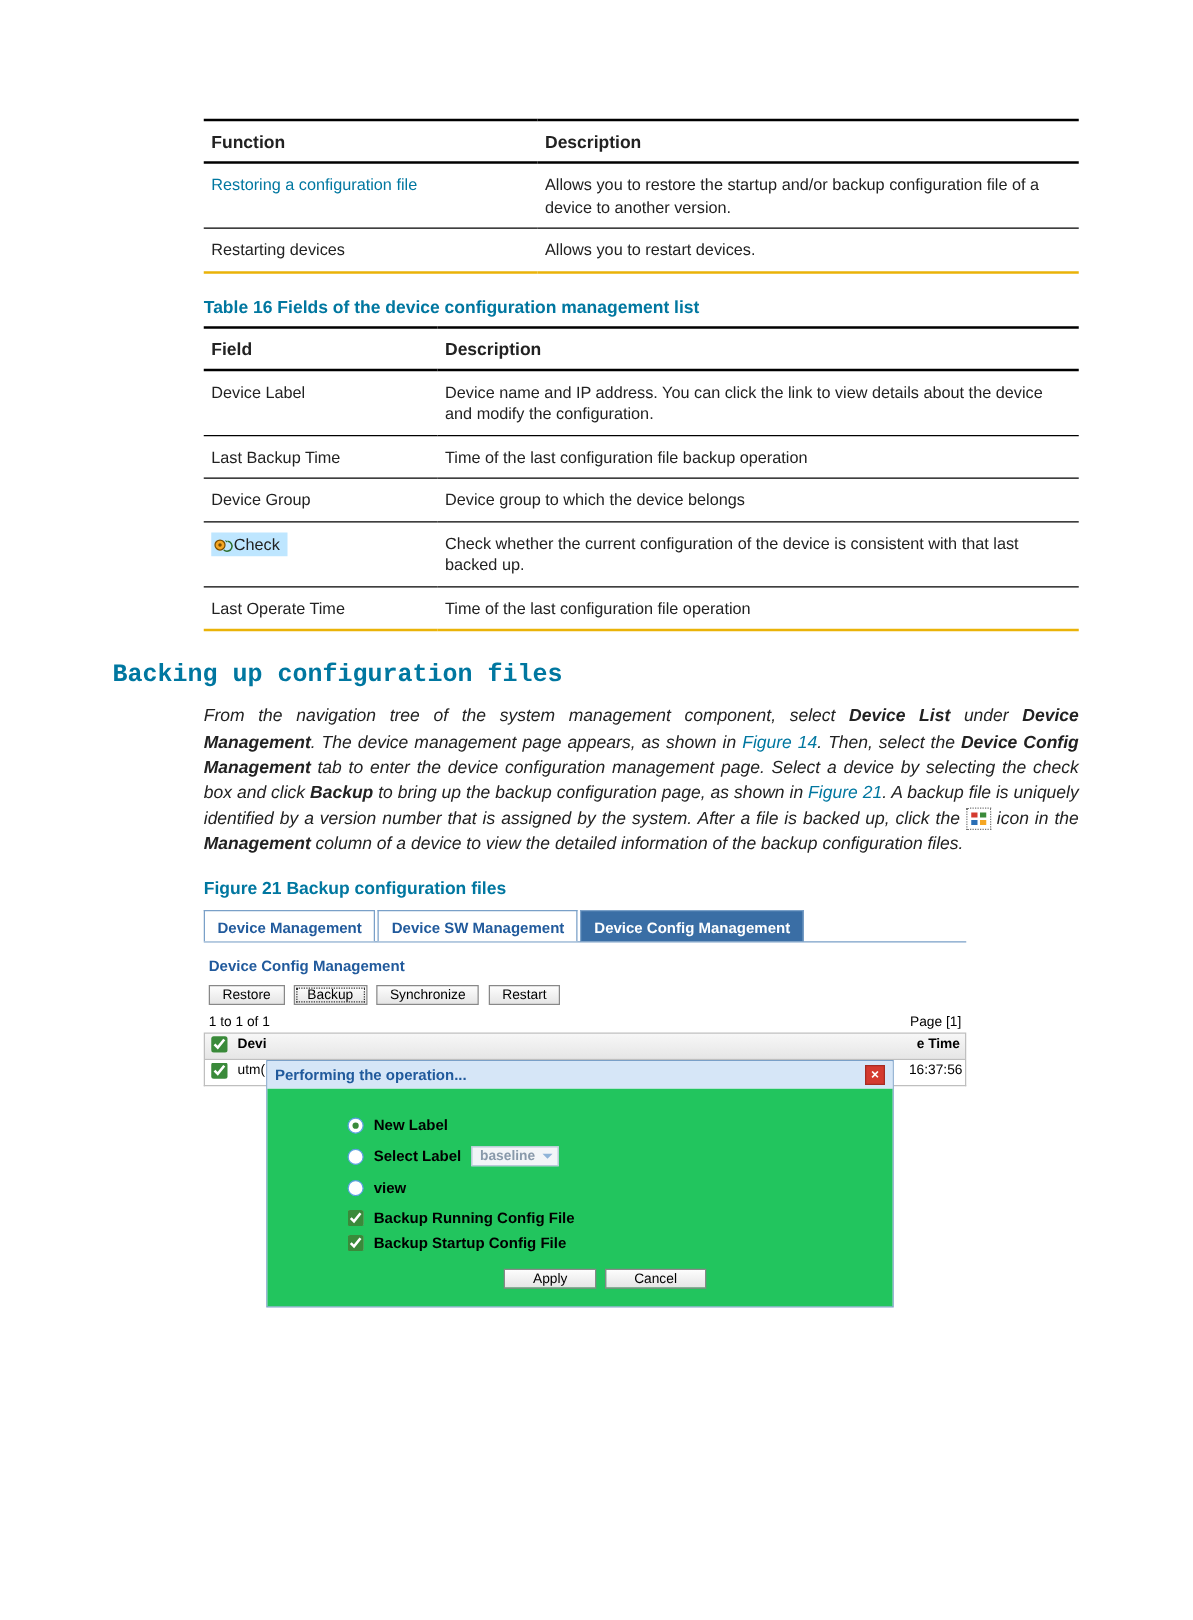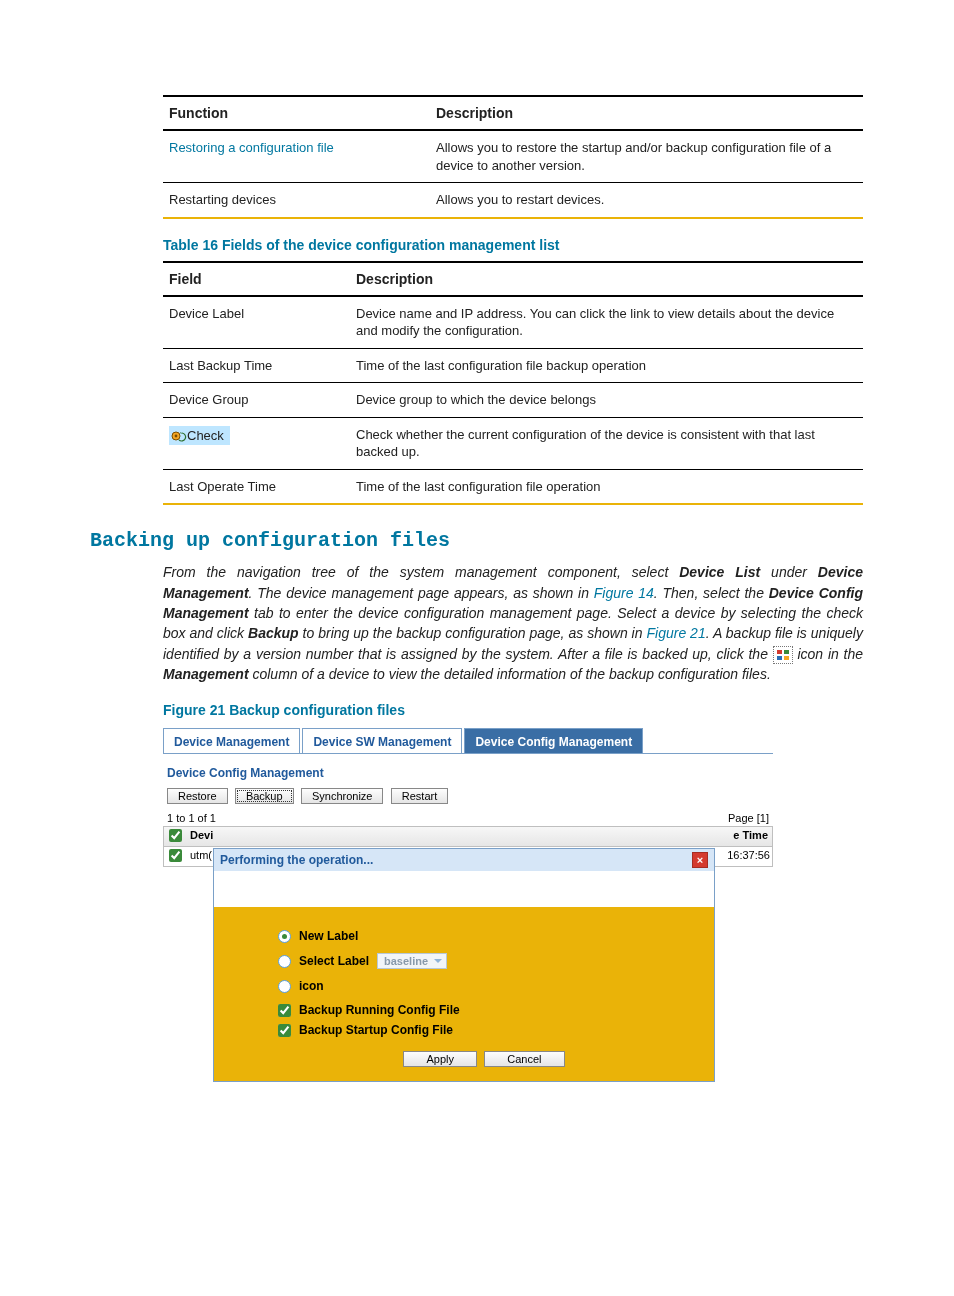--- a/index.html
+++ b/index.html
@@ -40,21 +40,21 @@
   .grid-row{display:flex;border:1px solid #bfbfbf;border-top:none;font-size:11px;}
   .grid-row .cb{width:22px;text-align:center;padding:2px 0;}
   .grid-row .c-label{flex:1;padding:2px 4px;}
   .grid-row .c-time{width:60px;padding:2px 2px;text-align:right;}
   input.chk{accent-color:#3a8a3a;margin:0;}
   
   .dlg{position:absolute;left:50px;top:120px;width:500px;border:1px solid #7aa0c8;background:#fff;}
   .dlg-title{background:#d6e6f7;color:#215a9c;font-weight:bold;padding:3px 6px;display:flex;align-items:center;}
   .dlg-title .sp{flex:1;}
   .close-x{width:14px;height:14px;background:#d43a2f;color:#fff;display:flex;align-items:center;justify-content:center;font-weight:bold;font-size:11px;border:1px solid #a62c23;line-height:1;}
-  .dlg-body{padding:22px 20px 14px 64px;background:#eab308;margin-top:36px;}
+  .dlg-body{padding:22px 20px 14px 64px;background:#22c55e;}
   .opt{display:flex;align-items:center;gap:8px;margin-bottom:10px;font-weight:bold;}
   .radio{width:11px;height:11px;border:1px solid #5aa0e0;border-radius:50%;background:#fff;display:inline-flex;align-items:center;justify-content:center;}
   .radio.sel::after{content:"";width:5px;height:5px;border-radius:50%;background:#3a8a3a;}
   .selbox{border:1px solid #b8c8d8;background:#f2f5f8;color:#8899aa;font-size:11px;padding:1px 18px 1px 6px;position:relative;}
   .selbox::after{content:"";position:absolute;right:4px;top:5px;border:4px solid transparent;border-top-color:#8fb4d8;}
   .chkline{display:flex;align-items:center;gap:8px;margin:6px 0;font-weight:bold;}
   .dlg-btns{text-align:center;padding-top:8px;}
   .dlg-btns .win-btn{padding:1px 22px;}
   .fig-space{height:380px;}
 </style>
@@ -179,21 +179,21 @@
           <span class="radio sel"></span>
           <span>New Label</span>
         </div>
         <div class="opt">
           <span class="radio"></span>
           <span>Select Label</span>
           <span class="selbox">baseline</span>
         </div>
         <div class="opt">
           <span class="radio"></span>
-          <span>icon</span>
+          <span>view</span>
         </div>
         <div class="chkline">
           <input type="checkbox" class="chk" checked="" style="">
           <span>Backup Running Config File</span>
         </div>
         <div class="chkline">
           <input type="checkbox" class="chk" checked="" style="">
           <span>Backup Startup Config File</span>
         </div>
         <div class="dlg-btns">

